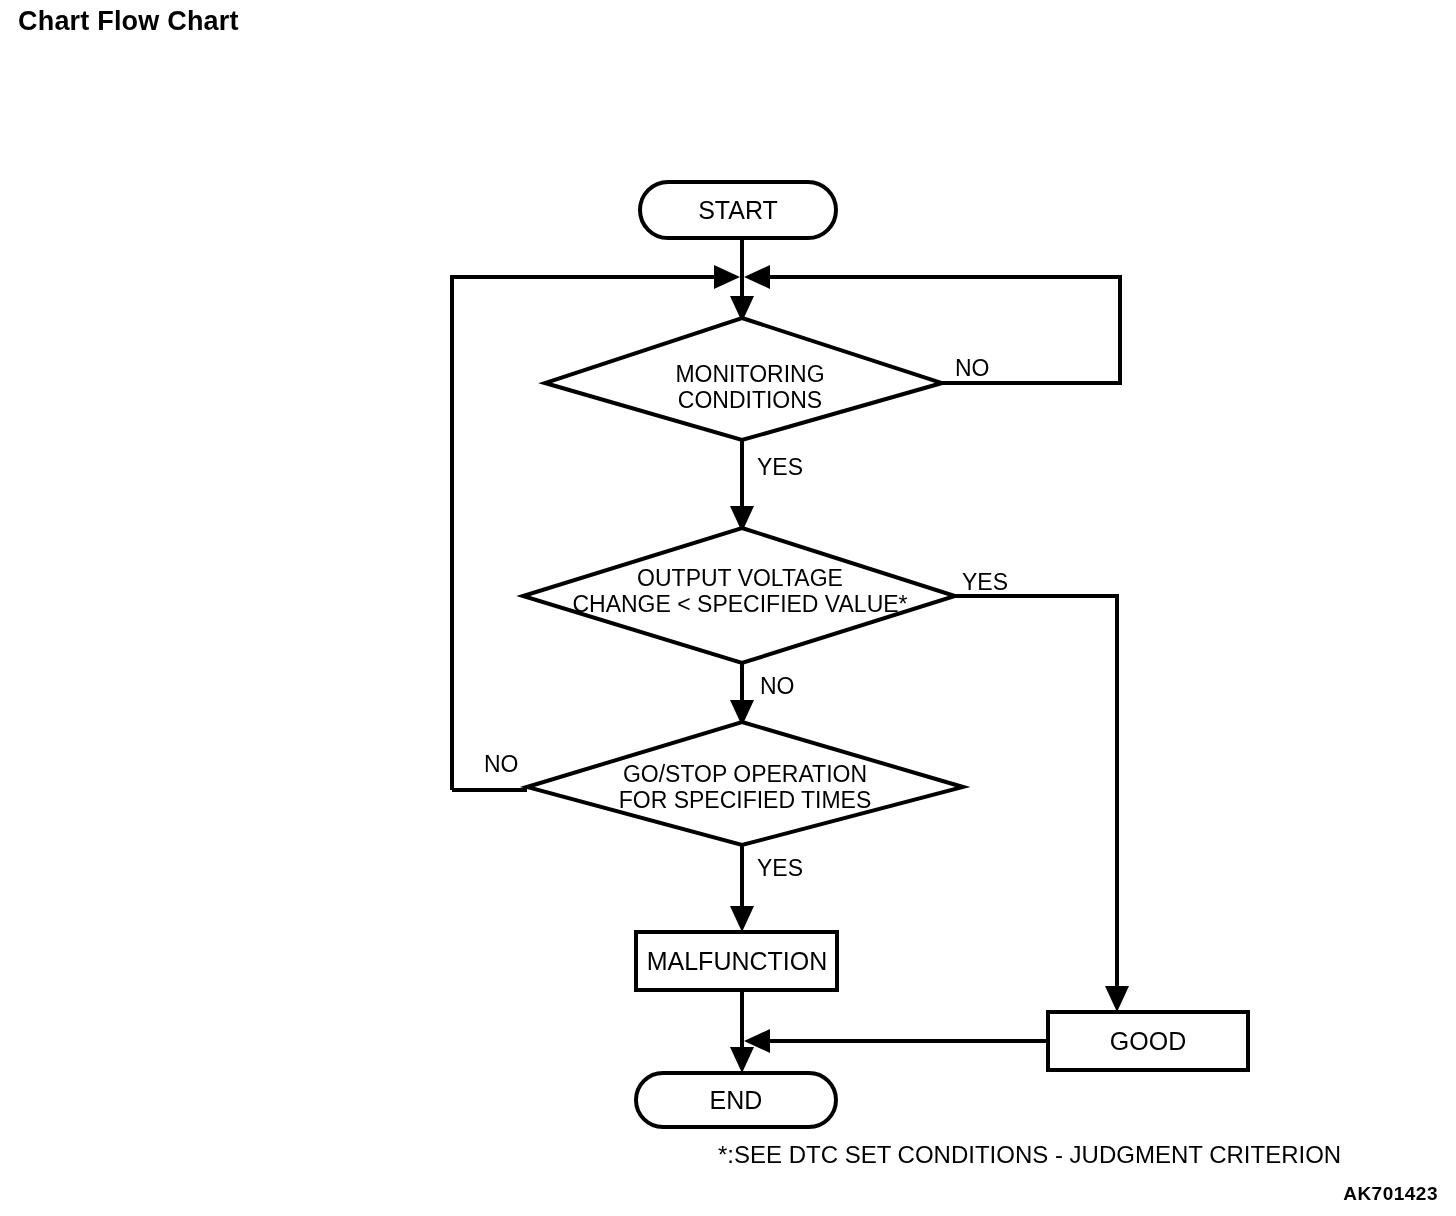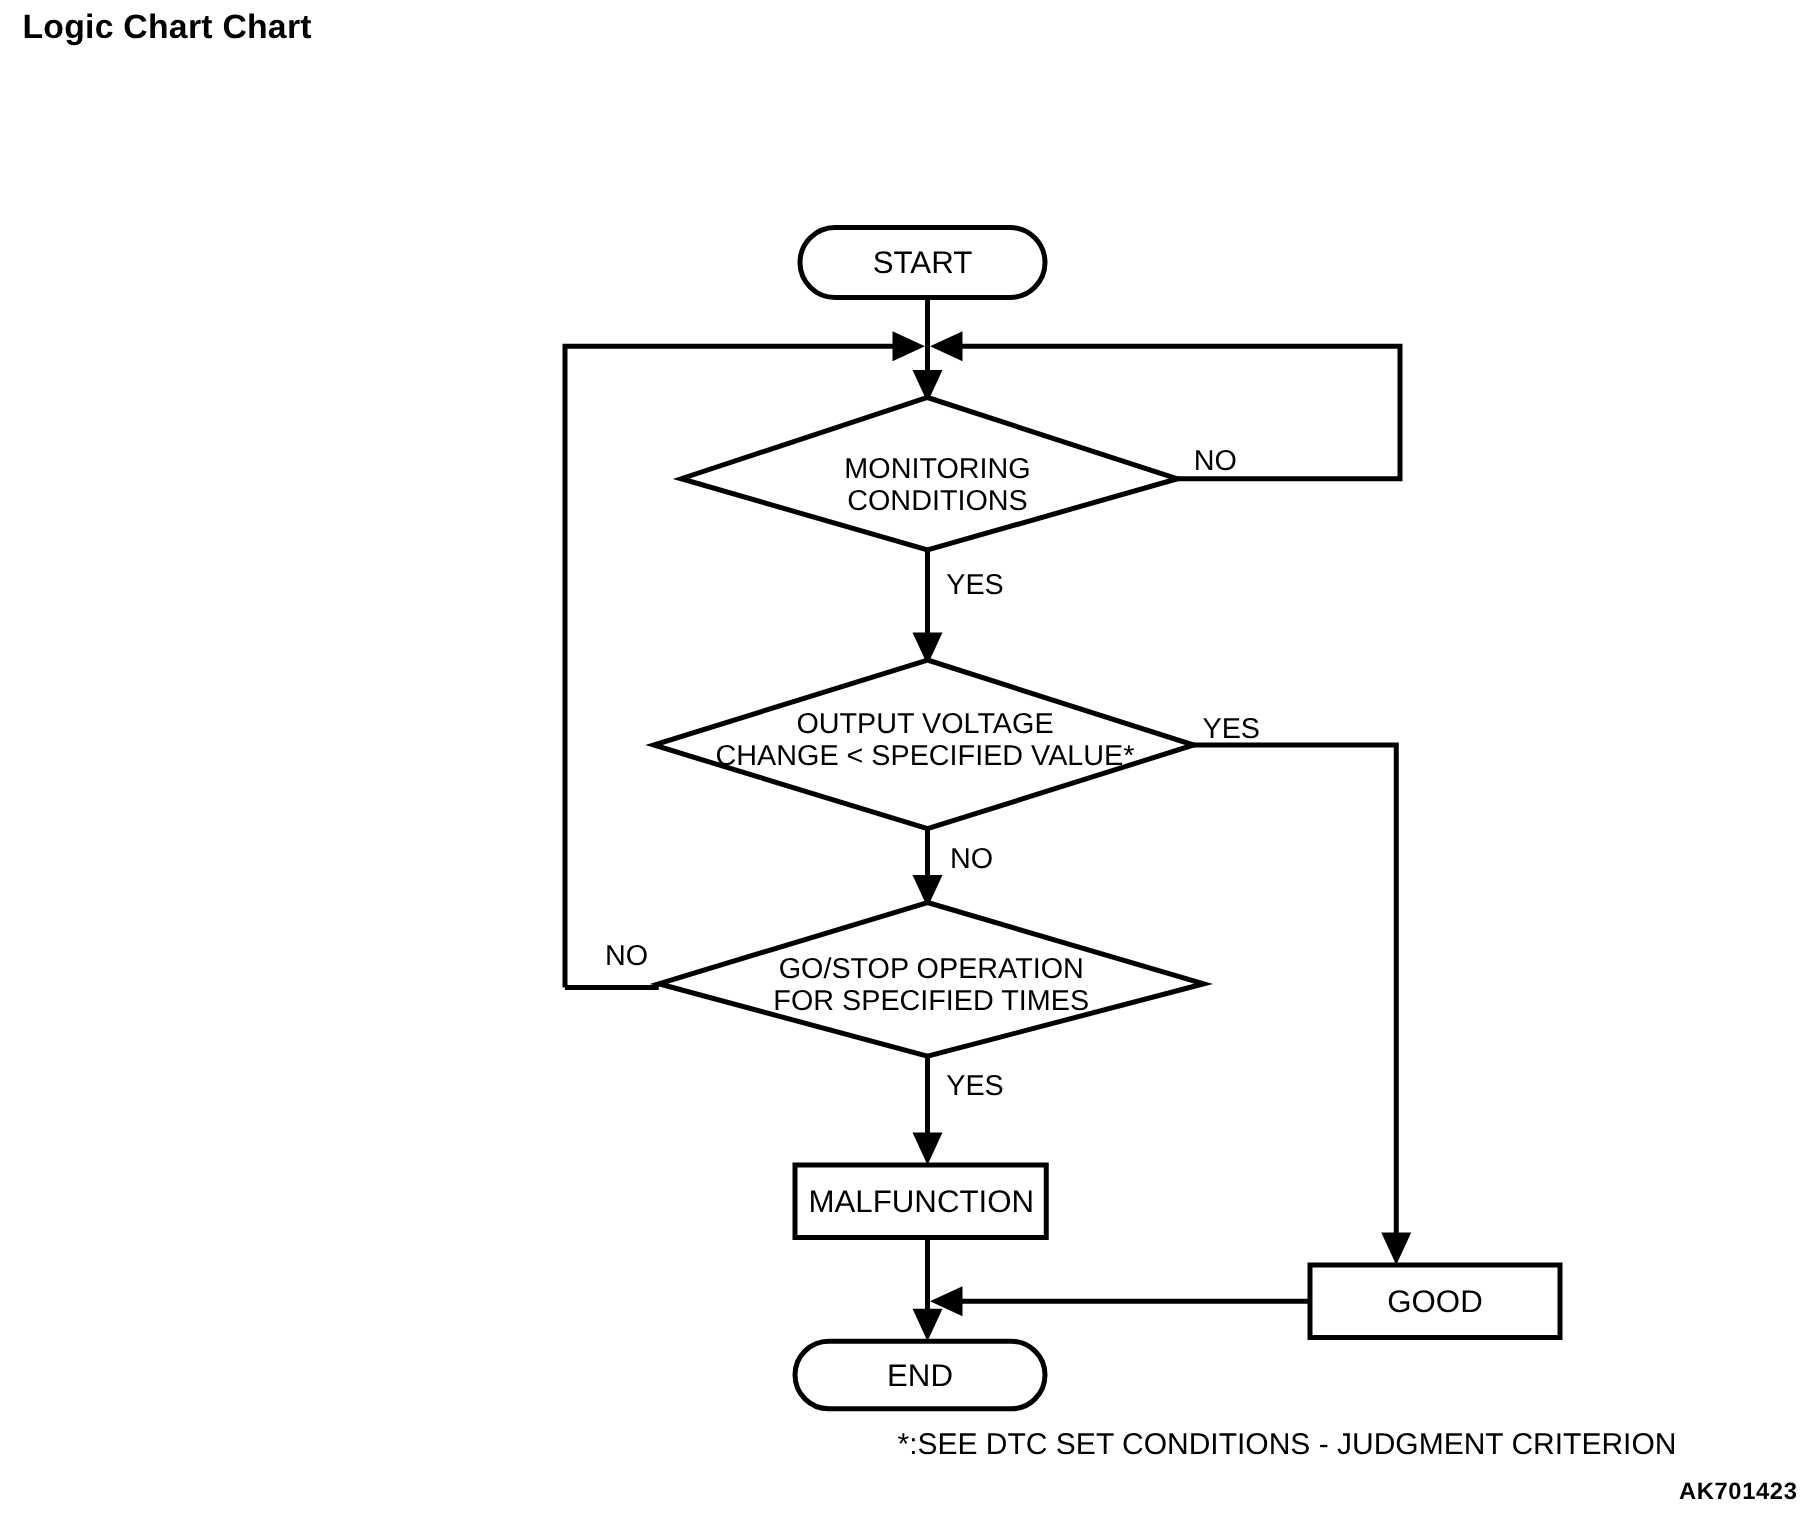--- a/index.html
+++ b/index.html
@@ -78,21 +78,21 @@
   .footnote-label {
     font-family: "Liberation Sans", sans-serif;
     font-size: 24px;
     fill: #000000;
     text-anchor: start;
   }
 </style>
 </head>
 <body>
 
-<div id="page-title">Logic Chart Chart</div>
+<div id="page-title">Chart Flow Chart</div>
 
 <svg id="flow-svg" viewBox="0 0 1456 1216" xmlns="http://www.w3.org/2000/svg">
 
   <line class="conn" x1="742" y1="238" x2="742" y2="318"></line>
 
   <polygon class="arrowhead" points="742,322 730,296 754,296"></polygon>
 
   <polyline class="conn" points="452,790 452,277 726,277"></polyline>
   <polygon class="arrowhead" points="740,277 714,265 714,289"></polygon>
 

